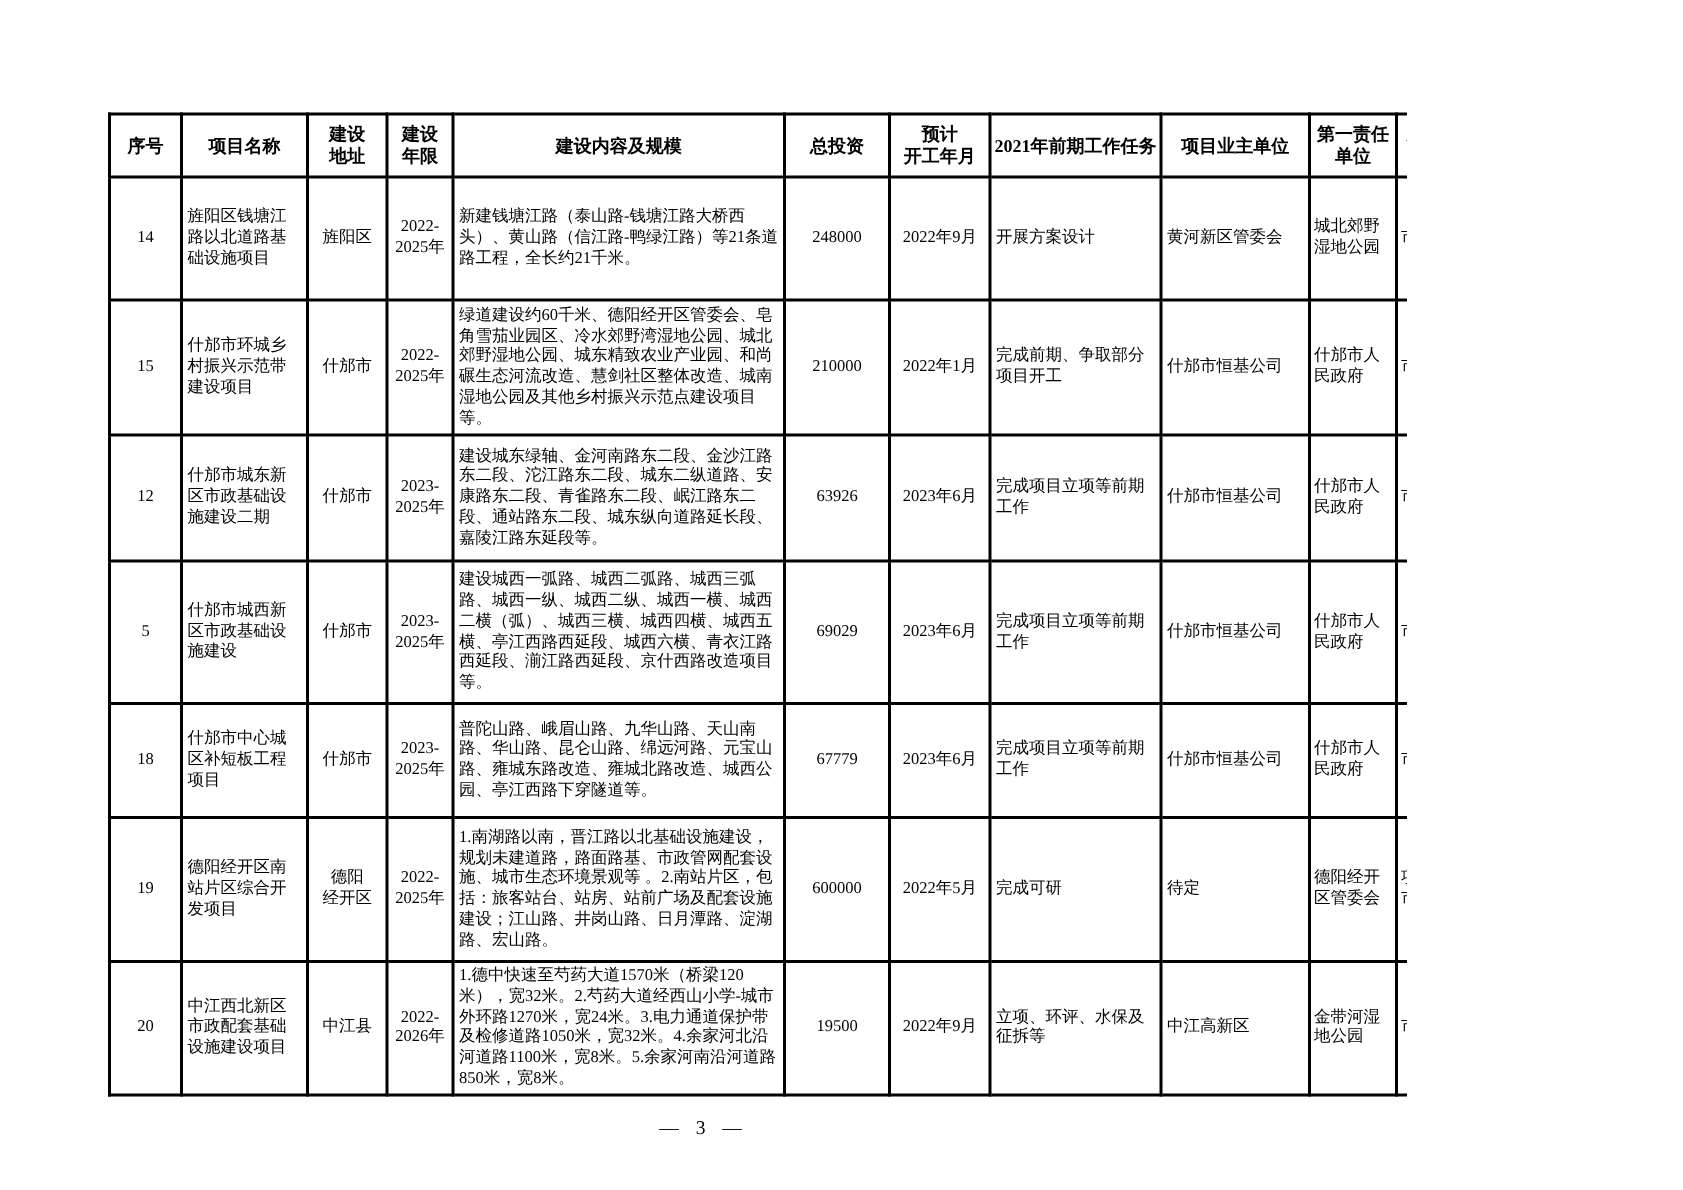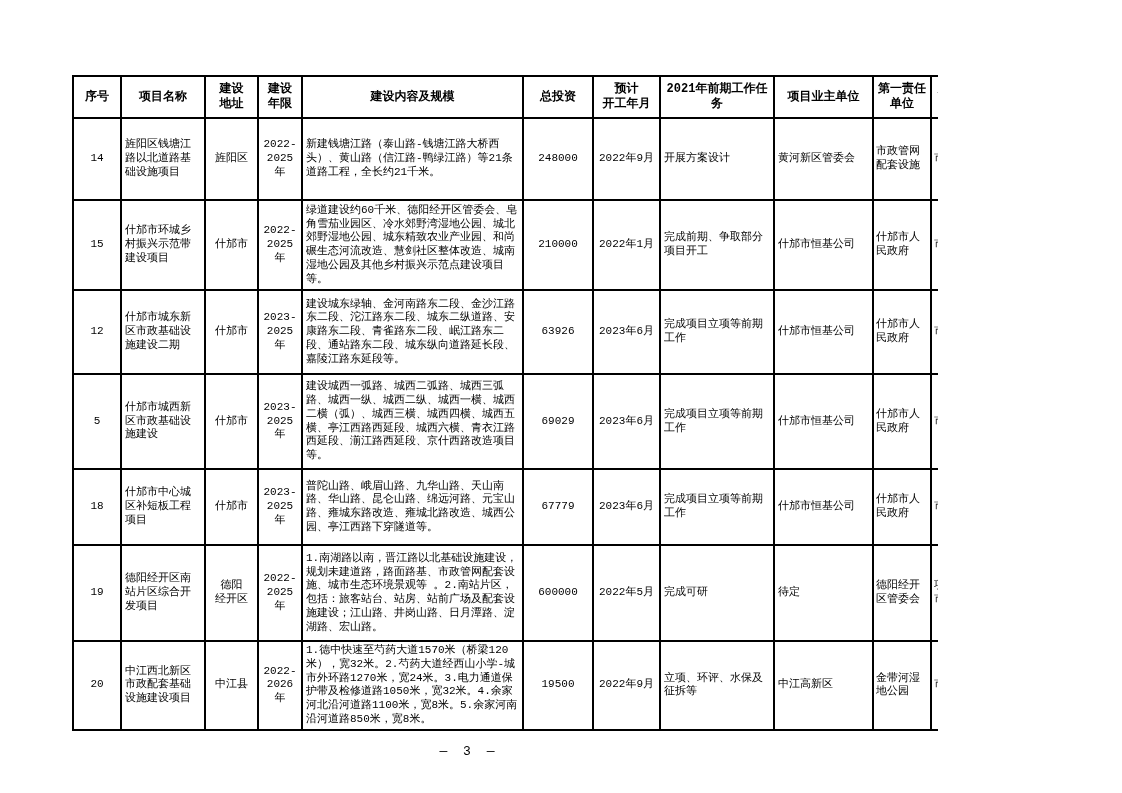--- a/index.html
+++ b/index.html
@@ -1,21 +1,21 @@
 <!DOCTYPE html>
 <html><head>
 <meta charset="utf-8">
 <style>
   html,body { margin:0; padding:0; background:#ffffff; }
   .page {
     position:relative;
     width:938px; height:793px;
     background:#ffffff;
     overflow:hidden;
-    font-family:Liberation Mono, monospace;
+    font-family:Liberation Serif, serif;
     color:#000;
   }
   table.projects {
     position:absolute; left:72px; top:75px;
     width:975px;
     border-collapse:collapse;
     table-layout:fixed;
   }
   .projects th, .projects td {
     border:2px solid #000;
@@ -106,21 +106,21 @@
           <td>14</td>
           <td>旌阳区钱塘江路以北道路基础设施项目</td>
           <td>旌阳区</td>
           <td>2022-
 2025年</td>
           <td>新建钱塘江路（泰山路-钱塘江路大桥西头）、黄山路（信江路-鸭绿江路）等21条道路工程，全长约21千米。</td>
           <td>248000</td>
           <td>2022年9月</td>
           <td>开展方案设计</td>
           <td>黄河新区管委会</td>
-          <td>市政管网配套设施</td>
+          <td>城北郊野湿地公园</td>
           <td>市住建局</td>
           <td></td>
         </tr>
         <tr>
           <td>15</td>
           <td>什邡市环城乡村振兴示范带建设项目</td>
           <td>什邡市</td>
           <td>2022-
 2025年</td>
           <td>绿道建设约60千米、德阳经开区管委会、皂角雪茄业园区、冷水郊野湾湿地公园、城北郊野湿地公园、城东精致农业产业园、和尚碾生态河流改造、慧剑社区整体改造、城南湿地公园及其他乡村振兴示范点建设项目等。</td>

